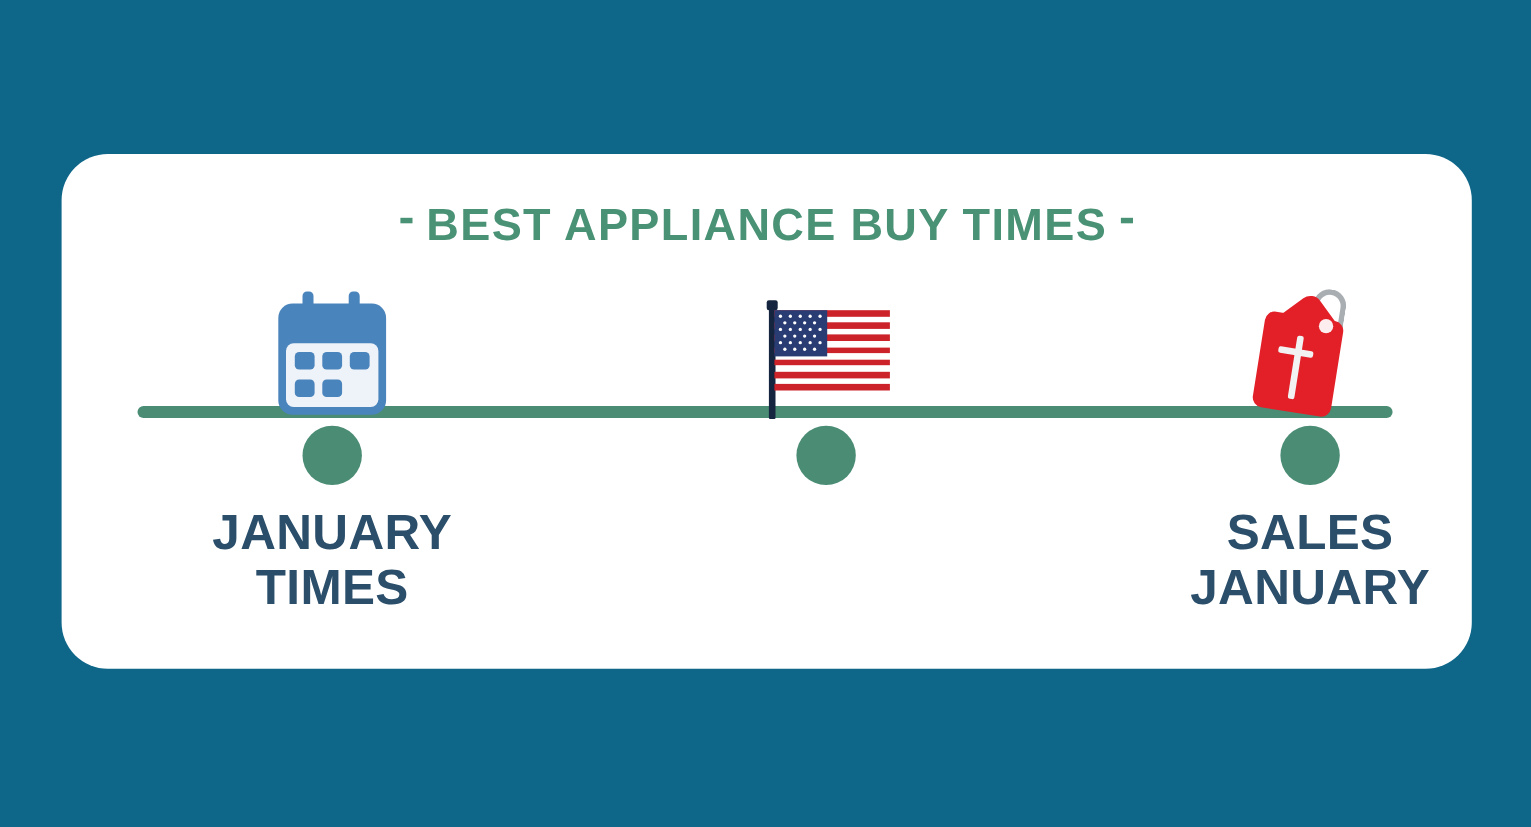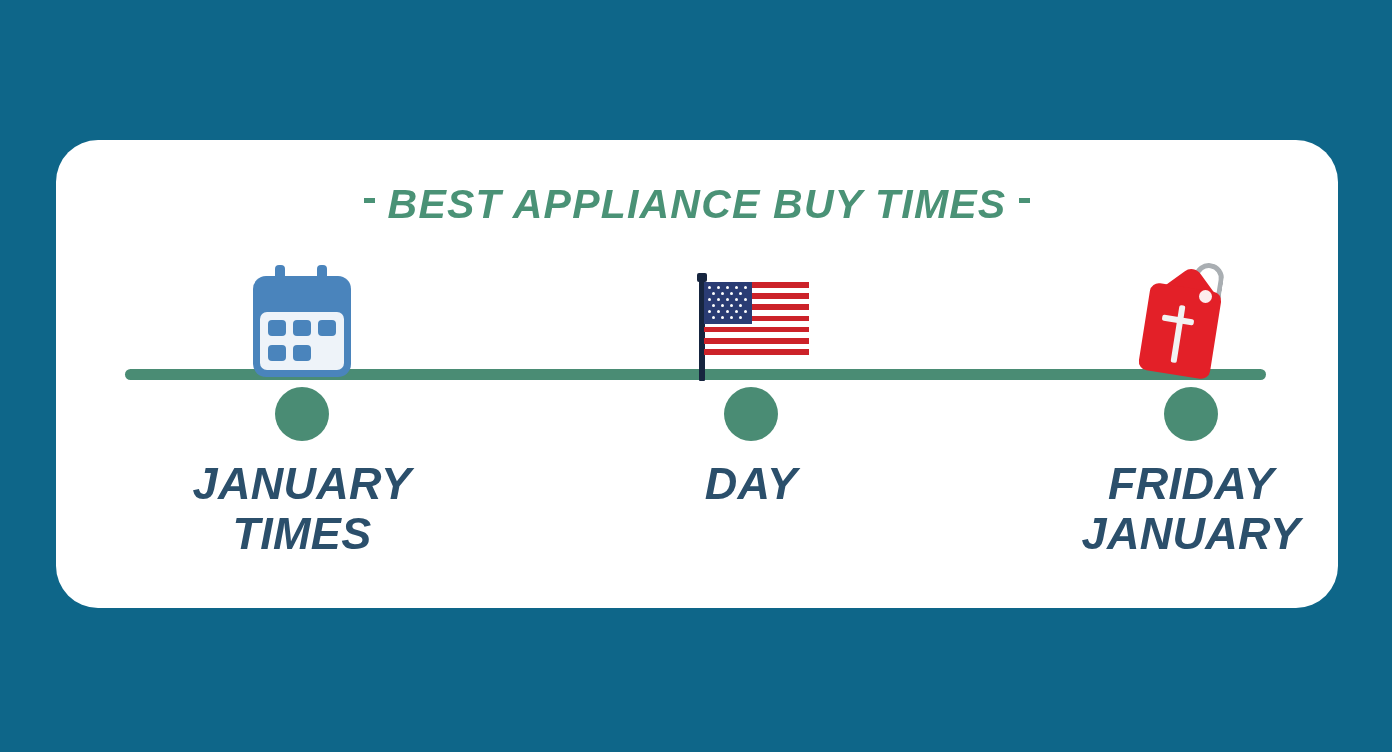--- a/index.html
+++ b/index.html
@@ -11,21 +11,20 @@
     height: 752px;
     overflow: hidden;
     font-family: "Liberation Sans", sans-serif;
   }
 
   #stage {
     position: relative;
     width: 1392px;
     height: 752px;
     background: #0e6689;
-    font-style: italic;
   }
 
   
   #card {
     position: absolute;
     left: 56px;
     top: 140px;
     width: 1282px;
     height: 468px;
     background: #ffffff;
@@ -364,38 +363,37 @@
                 <div class="star" style="left:17px; top:34px;"></div>
                 <div class="star" style="left:26px; top:34px;"></div>
                 <div class="star" style="left:35px; top:34px;"></div>
               </div>
             </div>
           </div>
         </div>
       </div>
       <div class="timeline-dot" style="left:123px;"></div>
       <div class="label">
-        <span class="ln">DAY</span>
       </div>
     </div>
 
     <div class="milestone" style="left:985px;">
       <div class="icon-wrap">
         <div class="icon-inner">
           <div class="tag">
             <div class="tag-hook"></div>
             <div class="tag-point"></div>
             <div class="tag-body"></div>
             <div class="tag-hole"></div>
             <div class="tag-dollar-v"></div>
             <div class="tag-dollar-h"></div>
           </div>
         </div>
       </div>
       <div class="timeline-dot" style="left:123px;"></div>
       <div class="label">
-        <span class="ln">FRIDAY</span>
+        <span class="ln">SALES</span>
         <span class="ln">JANUARY</span>
       </div>
     </div>
 
   </div>
 </div>
 
 </body></html>

